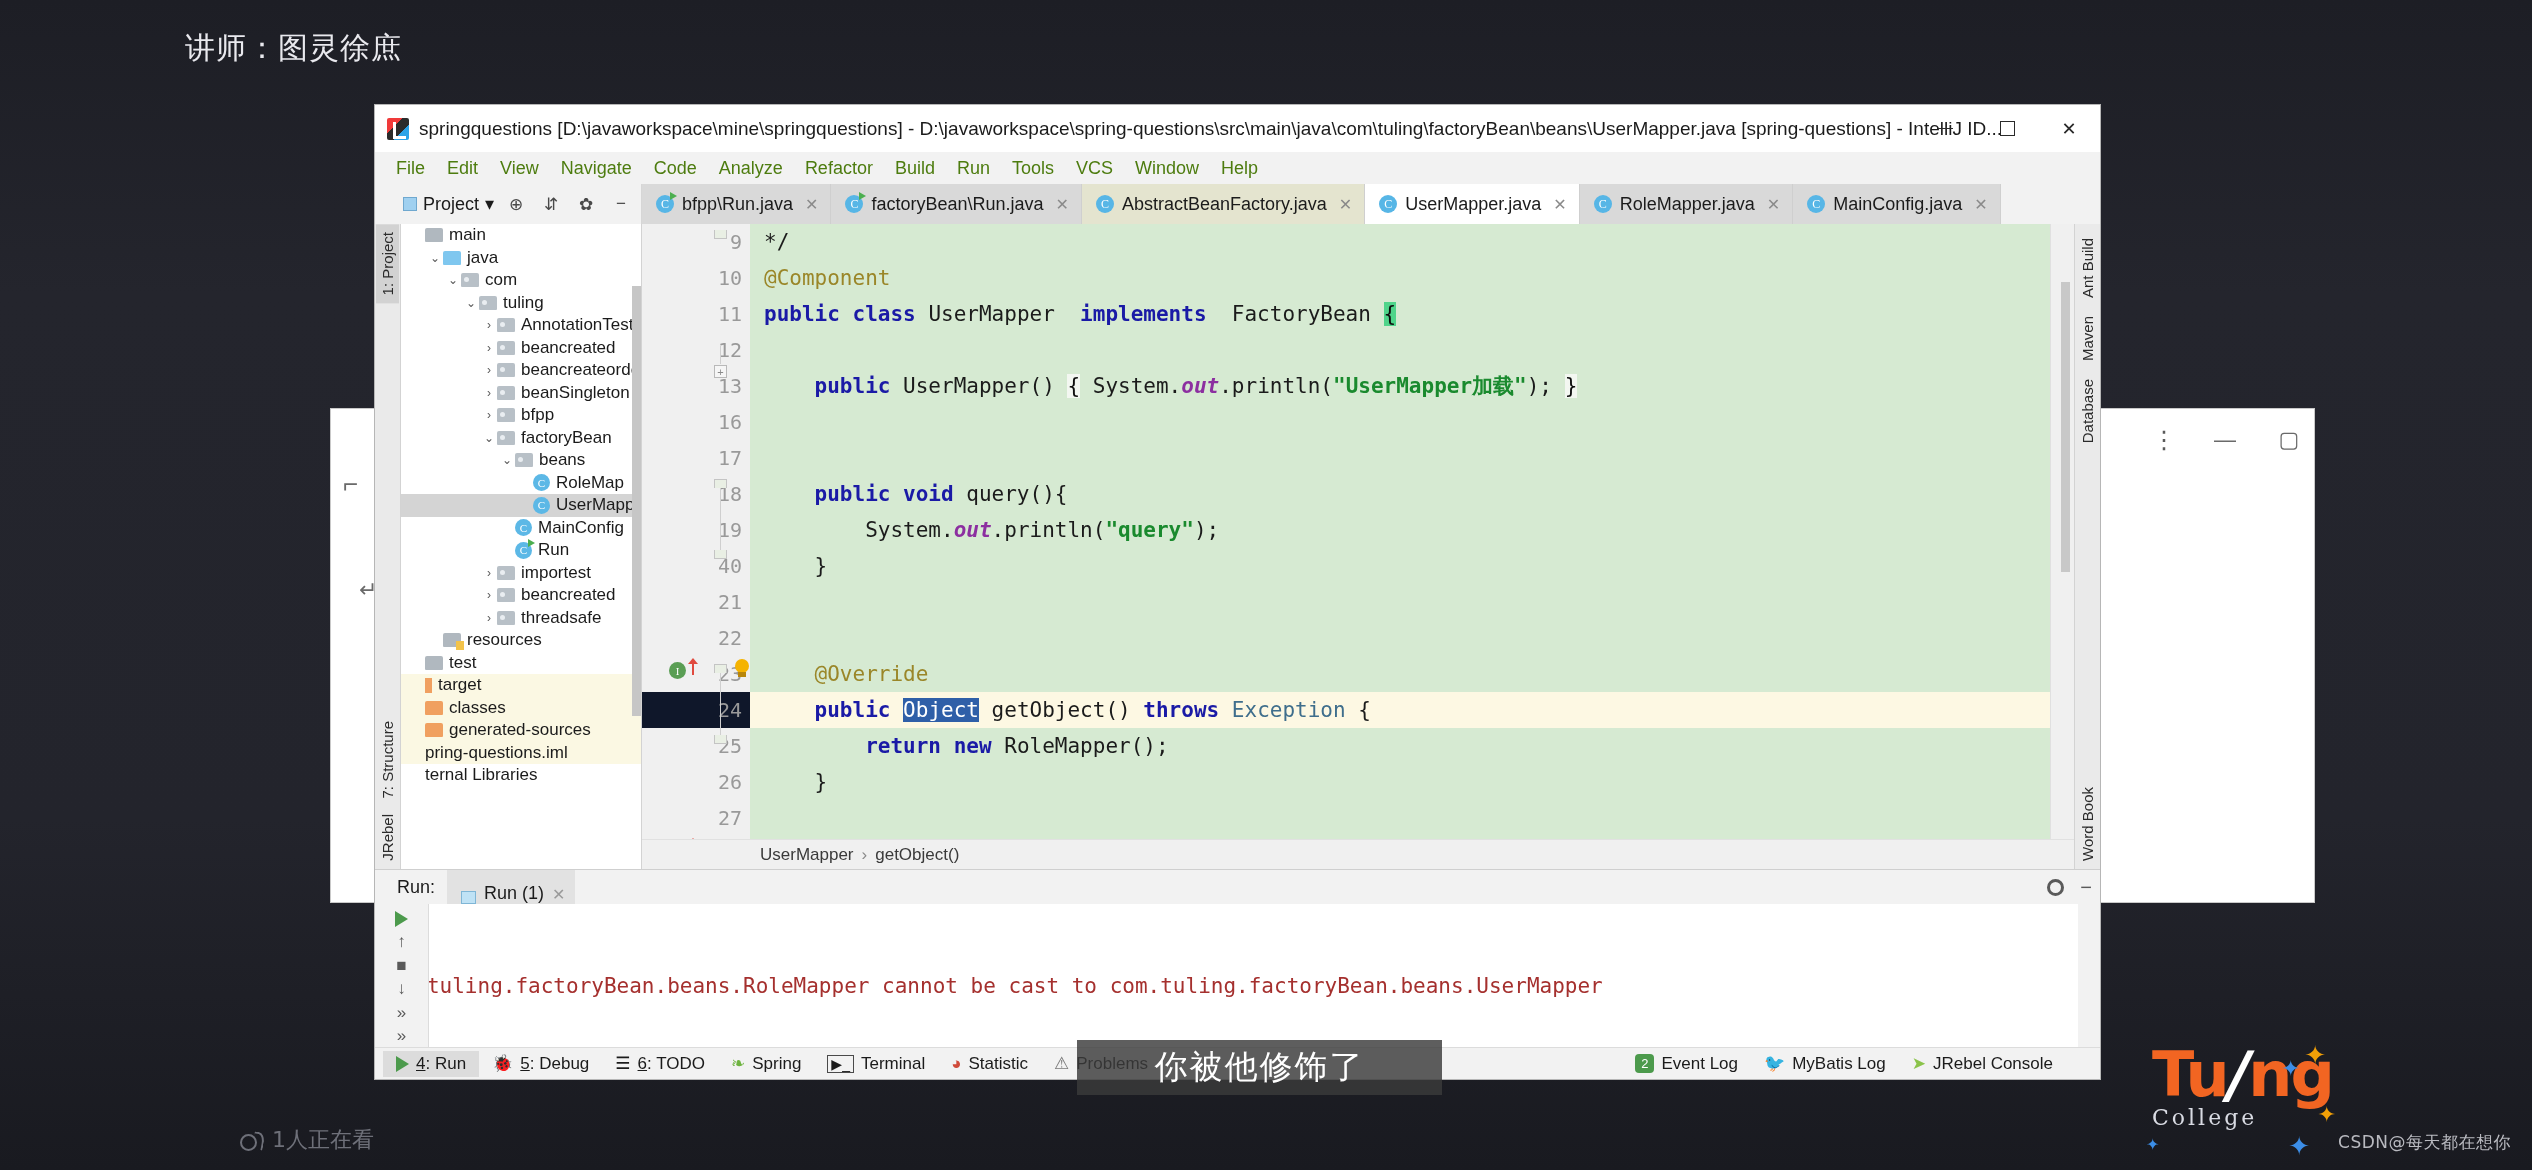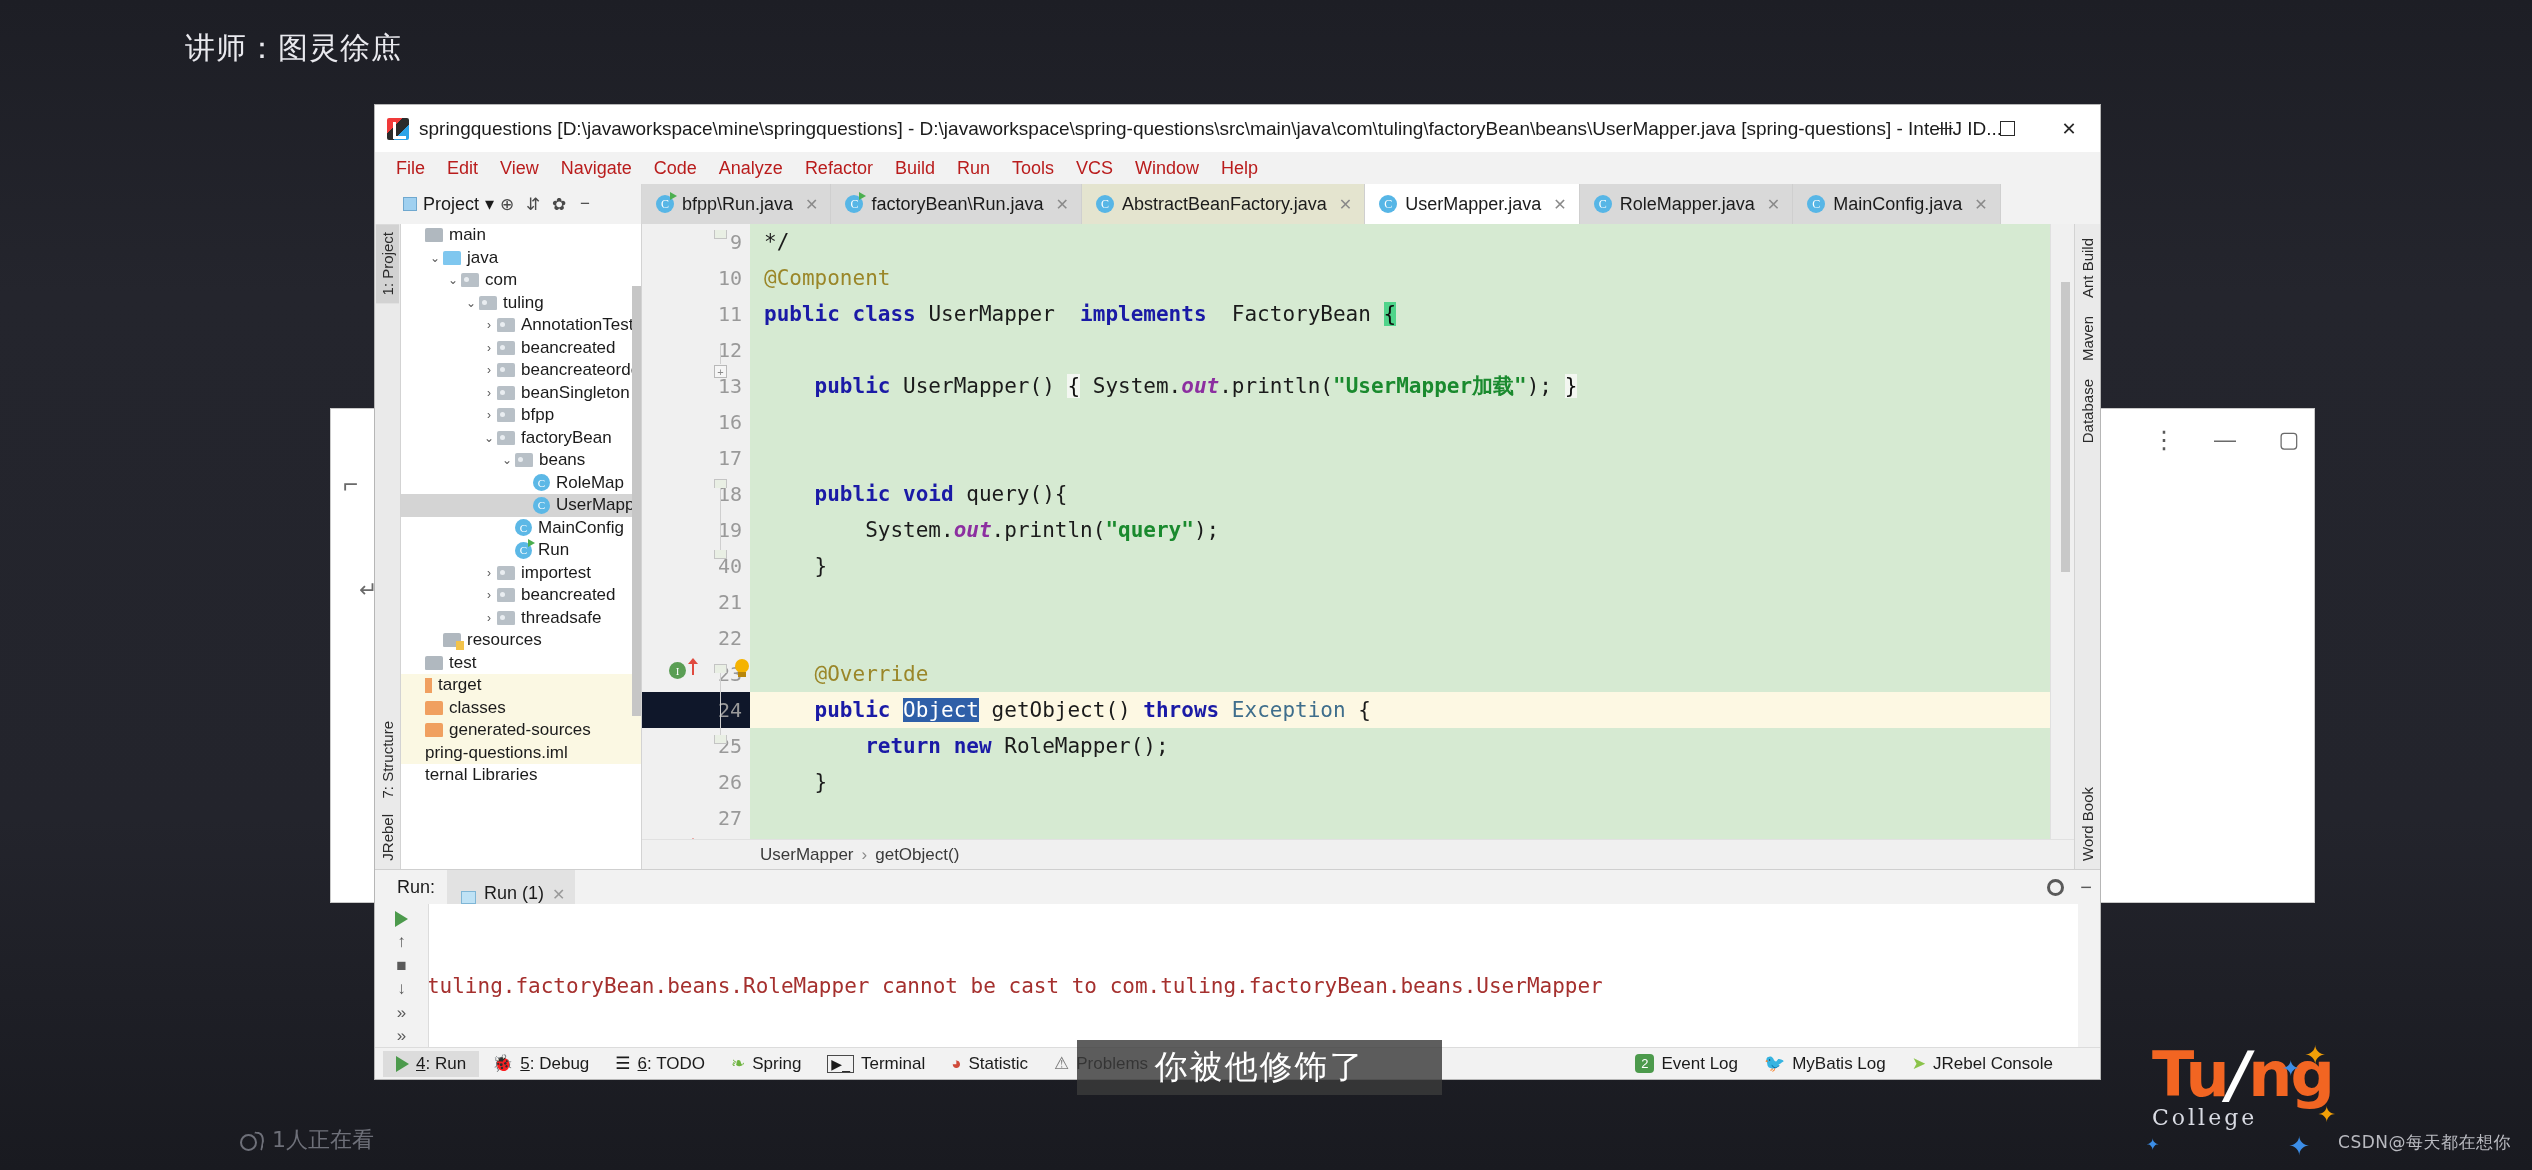--- a/index.html
+++ b/index.html
@@ -122,25 +122,25 @@
     width: 62px; height: 47px; display:flex; align-items:center; justify-content:center;
     color:#2a2a2a; font-size:18px;
   }
   .win-ctl .mn { display:block; width:16px; height:1.5px; background:#2a2a2a; }
   .win-ctl .mx { display:block; width:15px; height:15px; border:1.5px solid #2a2a2a; }
   
   #idea-menubar {
     height: 32px; background:#f2f2f2; display:flex; align-items:center;
     padding-left: 10px; gap: 0; flex:none;
   }
-  .menu-item { font-size:18px; color:#b91c1c; padding: 3px 11px; white-space:nowrap; }
+  .menu-item { font-size:18px; color:#4d7c0f; padding: 3px 11px; white-space:nowrap; }
   
   #idea-tabsrow { height: 40px; display:flex; flex:none; background:#f2f2f2; }
   #project-toolbar {
-    width: 267px; display:flex; align-items:center; gap:0;
+    width: 267px; display:flex; align-items:center; gap:9px;
     background:#f2f2f2; border-right:1px solid #d6d6d6; padding-left: 28px;
   }
   #project-toolbar .pt-label { font-size:18px; color:#1b1b1b; display:flex; align-items:center; gap:6px;}
   .pt-sq { width:14px;height:14px; background:#9fd0f0; border:1.5px solid #6fa8cf; display:inline-block;}
   .pt-ico { width:26px; text-align:center; color:#4a4a4a; font-size:17px; }
   #editor-tabs { flex:1; display:flex; align-items:flex-end; overflow:hidden; }
   .etab {
     height: 40px; display:flex; align-items:center; gap:8px;
     padding: 0 12px 0 14px; font-size:18px; color:#1b1b1b;
     border-right:1px solid #cfcfcf; white-space:nowrap; position:relative;

